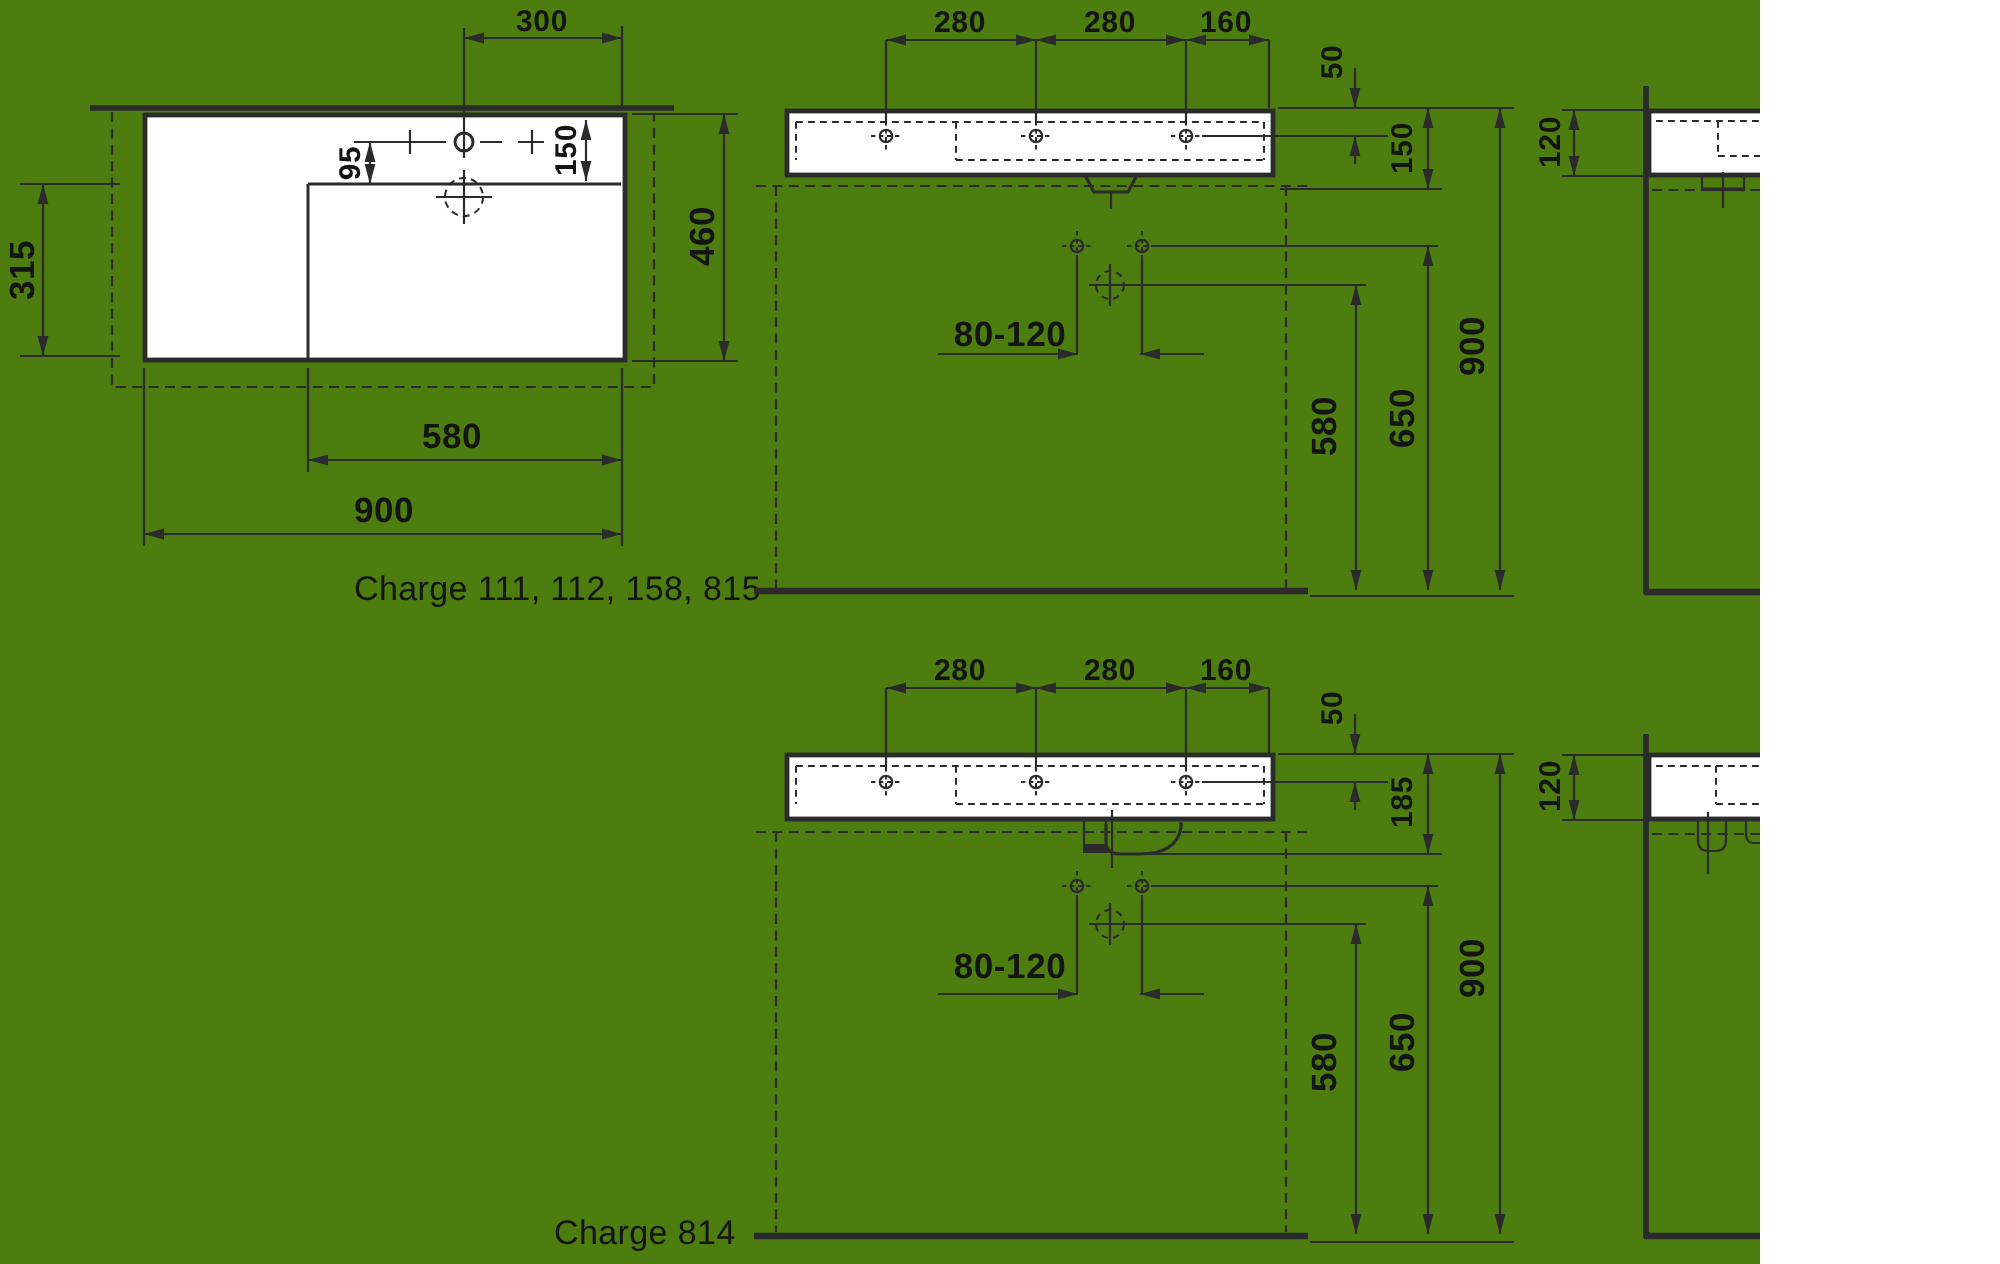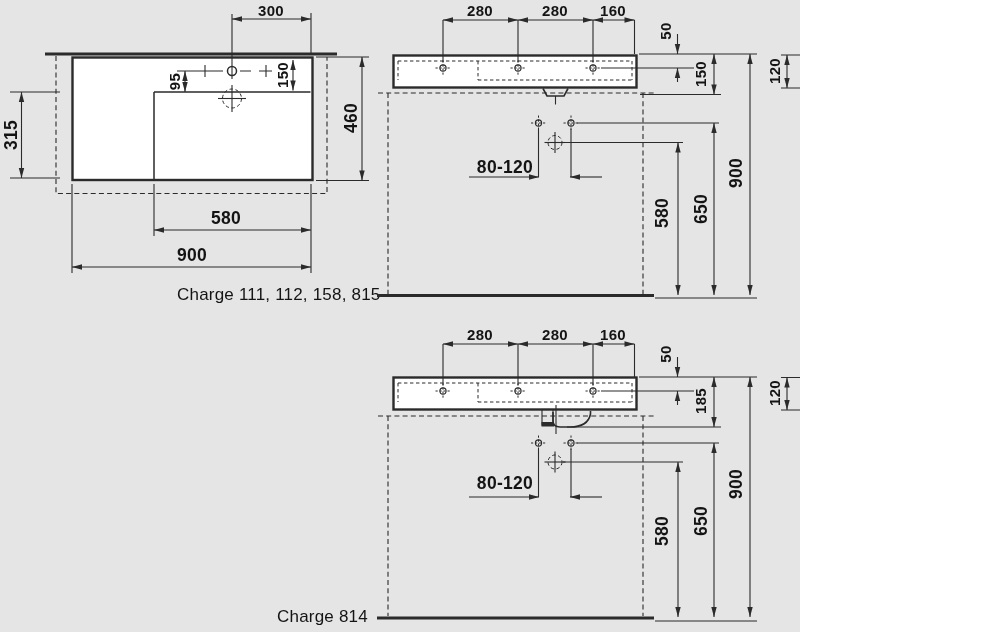--- a/index.html
+++ b/index.html
@@ -1,16 +1,16 @@
 <!DOCTYPE html>
 <html><head>
 <meta charset="utf-8">
 <style>
   html,body { margin:0; padding:0; background:#fff; }
-  .canvas { position:relative; width:800px; height:632px; background:#e5e5e5; overflow:hidden; }
+  .canvas { position:relative; width:880px; height:632px; background:#4d7c0f; overflow:hidden; }
   svg { display:block; }
   
   .o  { stroke:#2b2b2b; stroke-width:2.4; fill:#ffffff; }
   .ow { stroke:#2b2b2b; stroke-width:2.8; fill:none; }
   .fl { stroke:#2b2b2b; stroke-width:3.2; fill:none; }
   .t  { stroke:#2b2b2b; stroke-width:1.1; fill:none; }
   .m  { stroke:#2b2b2b; stroke-width:1.5; fill:none; }
   .tr { stroke:#2b2b2b; stroke-width:1.6; fill:none; }
   .d  { stroke:#2b2b2b; stroke-width:1.1; stroke-dasharray:5 3.2; fill:none; }
   .d2 { stroke:#2b2b2b; stroke-width:1;   stroke-dasharray:3.4 2.6; fill:none; }

